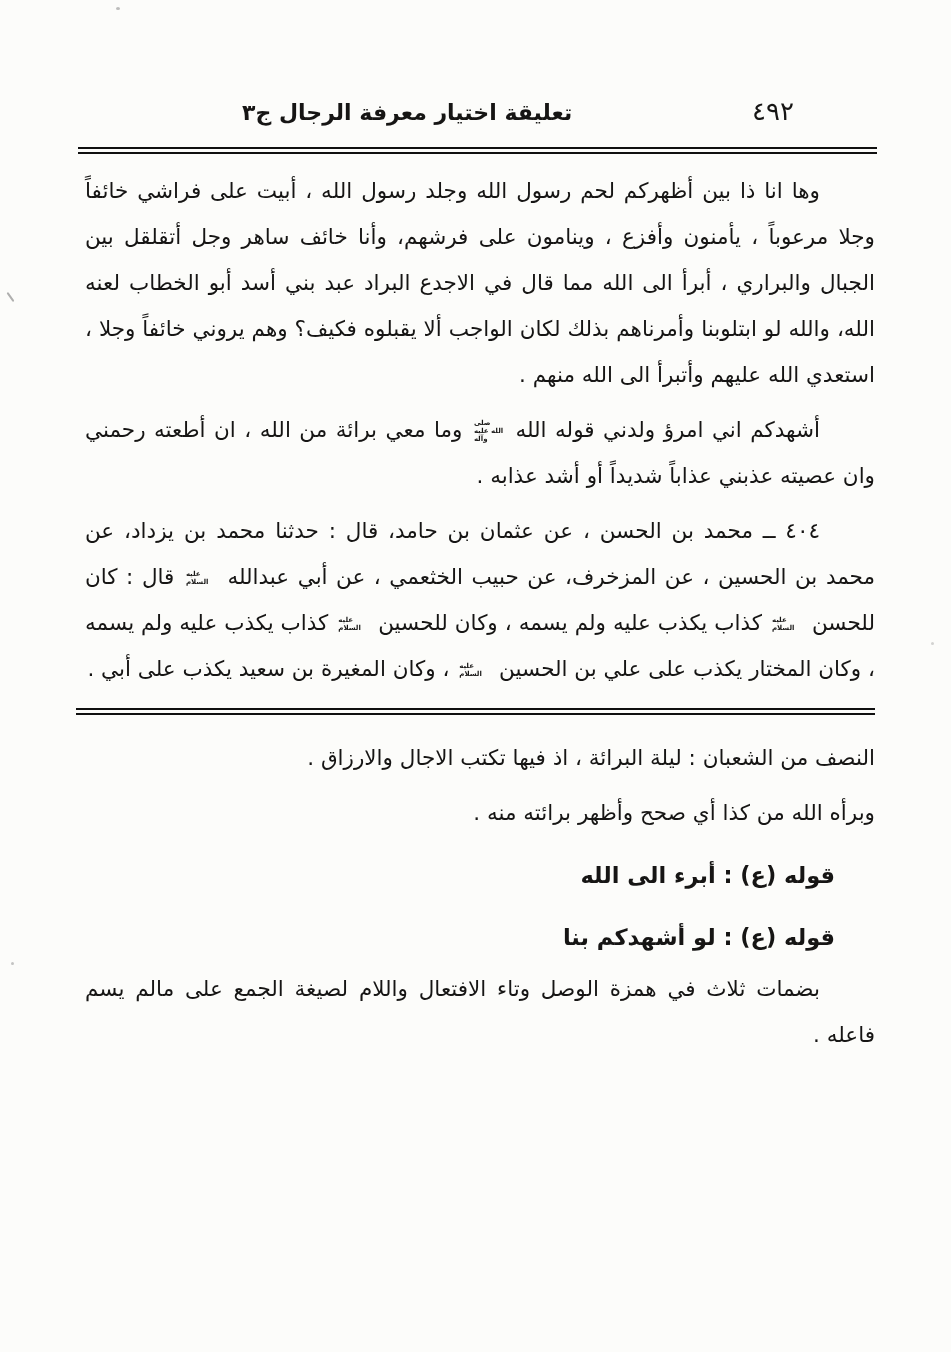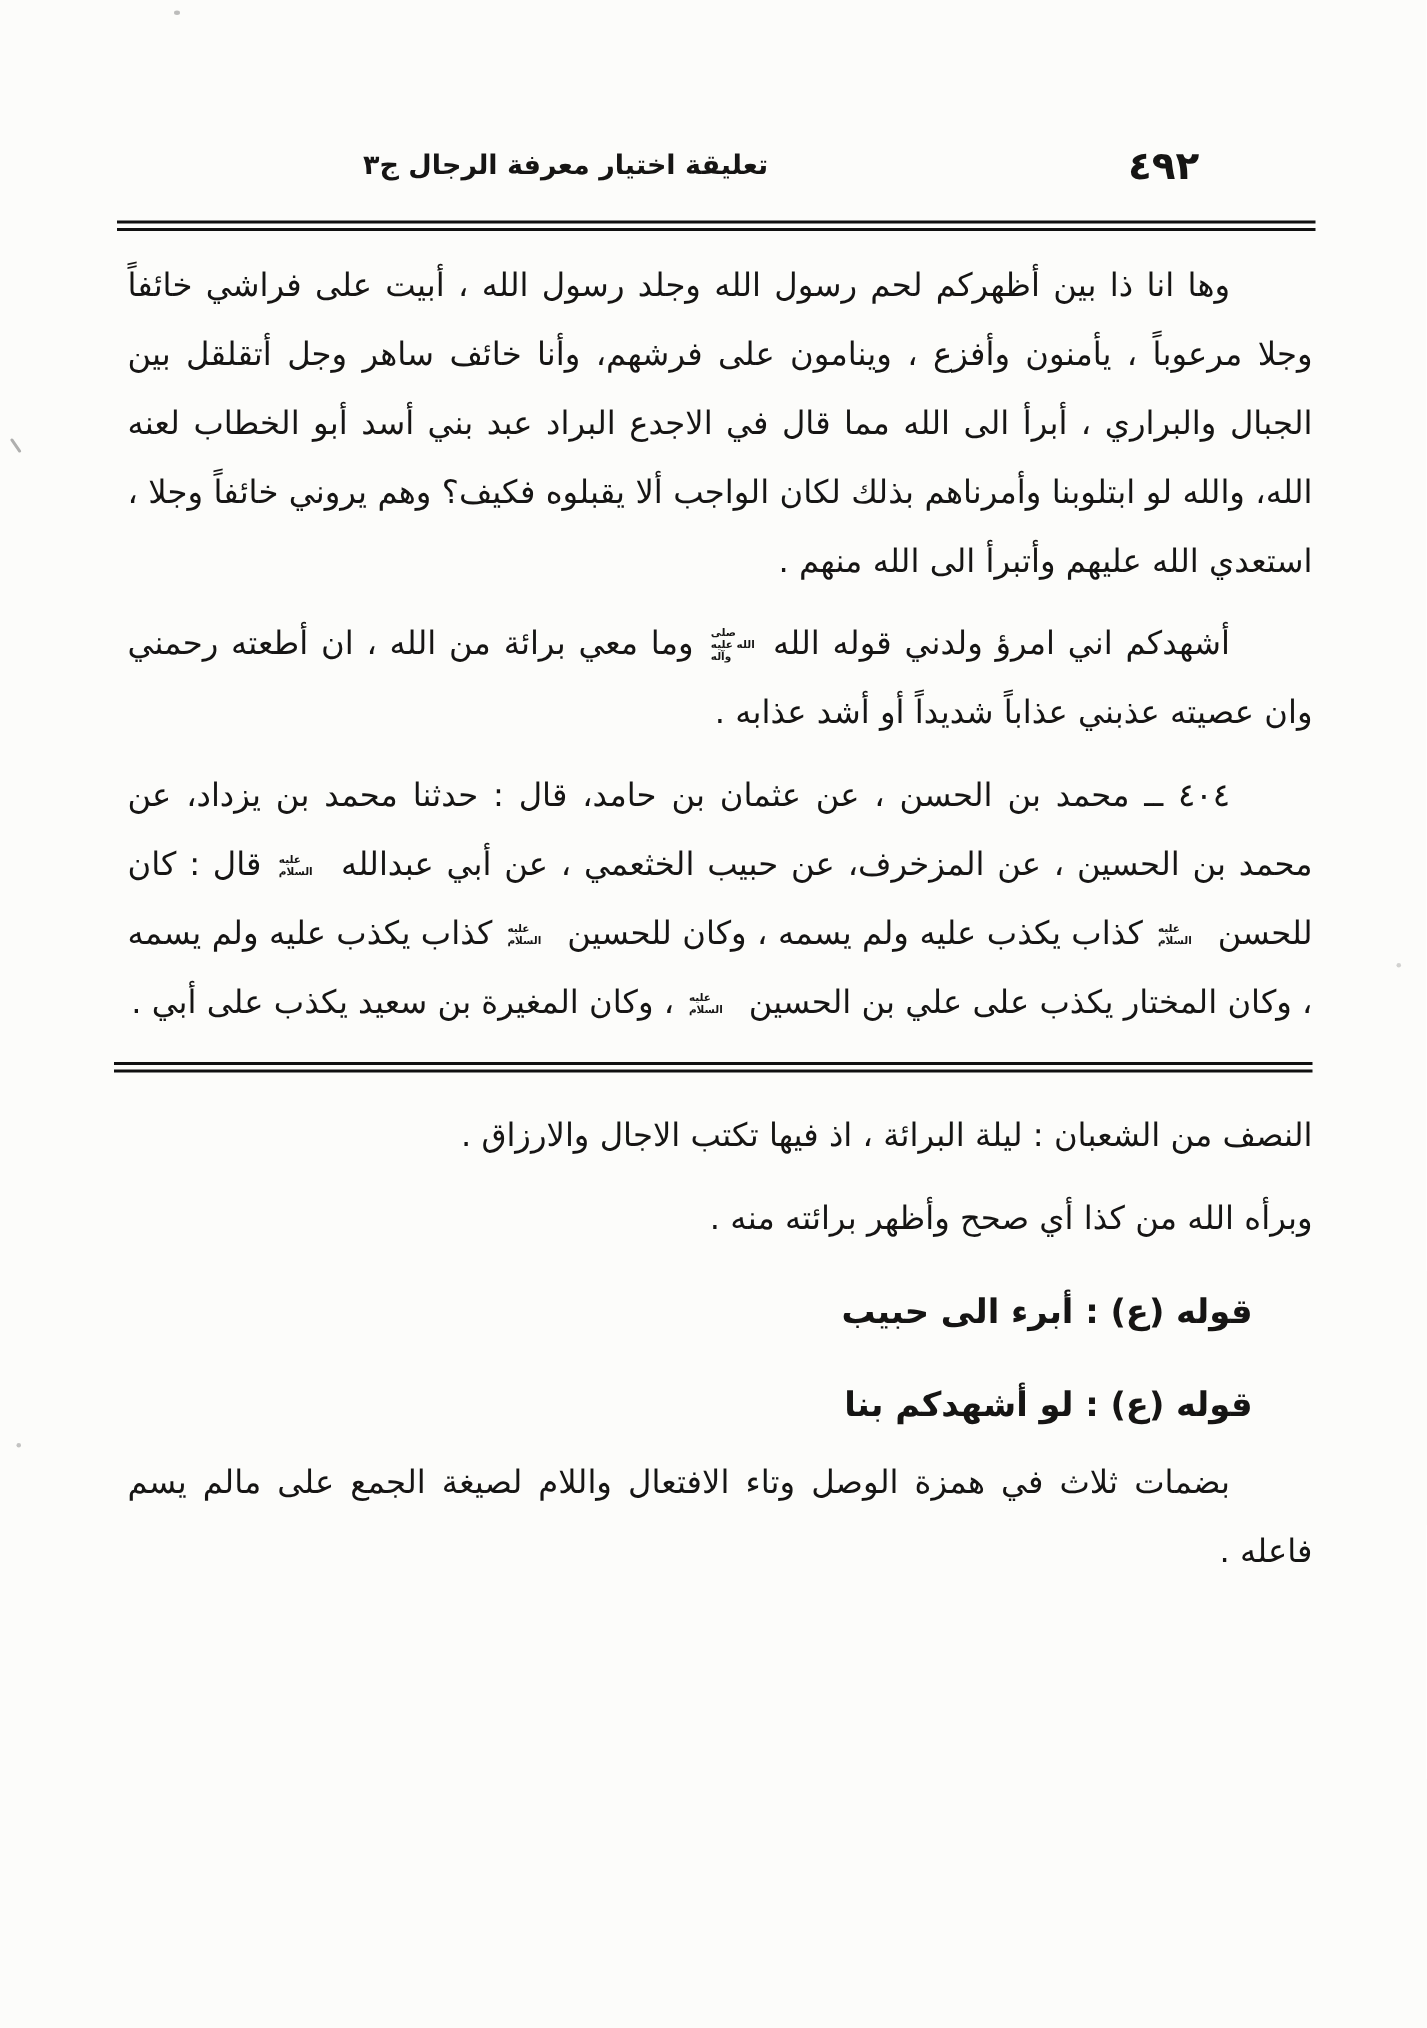--- a/index.html
+++ b/index.html
@@ -15,31 +15,31 @@
     direction: rtl;
     font-family: "DejaVu Sans", sans-serif;
     color: #161514;
     overflow: hidden;
   }
   
   .book-title {
     position: absolute;
     top: 100px;
     left: 242px;
-    font-size: 18px;
+    font-size: 22px;
     font-weight: 700;
     letter-spacing: 0.5px;
     white-space: nowrap;
   }
   .page-number {
     position: absolute;
     top: 96px;
     left: 752px;
     font-size: 26px;
-    font-weight: 700;
+    font-weight: 400;
   }
   .rule {
     border-top: 2px solid #101010;
     border-bottom: 2px solid #101010;
     height: 3px;
   }
   .rule-header {
     position: absolute;
     top: 147px;
     left: 78px;
@@ -115,21 +115,21 @@
 
     <p class="para indent"><span>٤٠٤ ــ محمد بن الحسن ، عن عثمان بن حامد، قال : حدثنا محمد بن يزداد، عن محمد بن الحسين ، عن المزخرف، عن حبيب الخثعمي ، عن أبي عبدالله </span><span class="hon">عليه السلام</span><span> قال : كان للحسن </span><span class="hon">عليه السلام</span><span> كذاب يكذب عليه ولم يسمه ،  وكان للحسين </span><span class="hon">عليه السلام</span><span> كذاب يكذب عليه ولم يسمه ،  وكان المختار يكذب على علي بن الحسين </span><span class="hon">عليه السلام</span><span> ،  وكان المغيرة بن سعيد يكذب على أبي .</span></p>
 
     <div class="rule rule-separator"></div>
 
     <p class="para"><span class="lead">النصف من الشعبان</span><span> : ليلة البرائة ، اذ فيها تكتب الاجال والارزاق .</span></p>
 
 
     <p class="para">وبرأه الله من كذا أي صحح وأظهر  برائته منه .</p>
 
-    <h2 class="heading">قوله (ع) : أبرء الى حبيب</h2>
+    <h2 class="heading">قوله (ع) : أبرء الى الله</h2>
 
 
     <h2 class="heading">قوله (ع) : لو أشهدكم بنا</h2>
 
     <p class="para indent">بضمات ثلاث في همزة الوصل وتاء الافتعال واللام لصيغة الجمع على مالم يسم فاعله .</p>
 
   </main>
 
   <div class="speck speck-a"></div>
   <div class="speck speck-b"></div>

